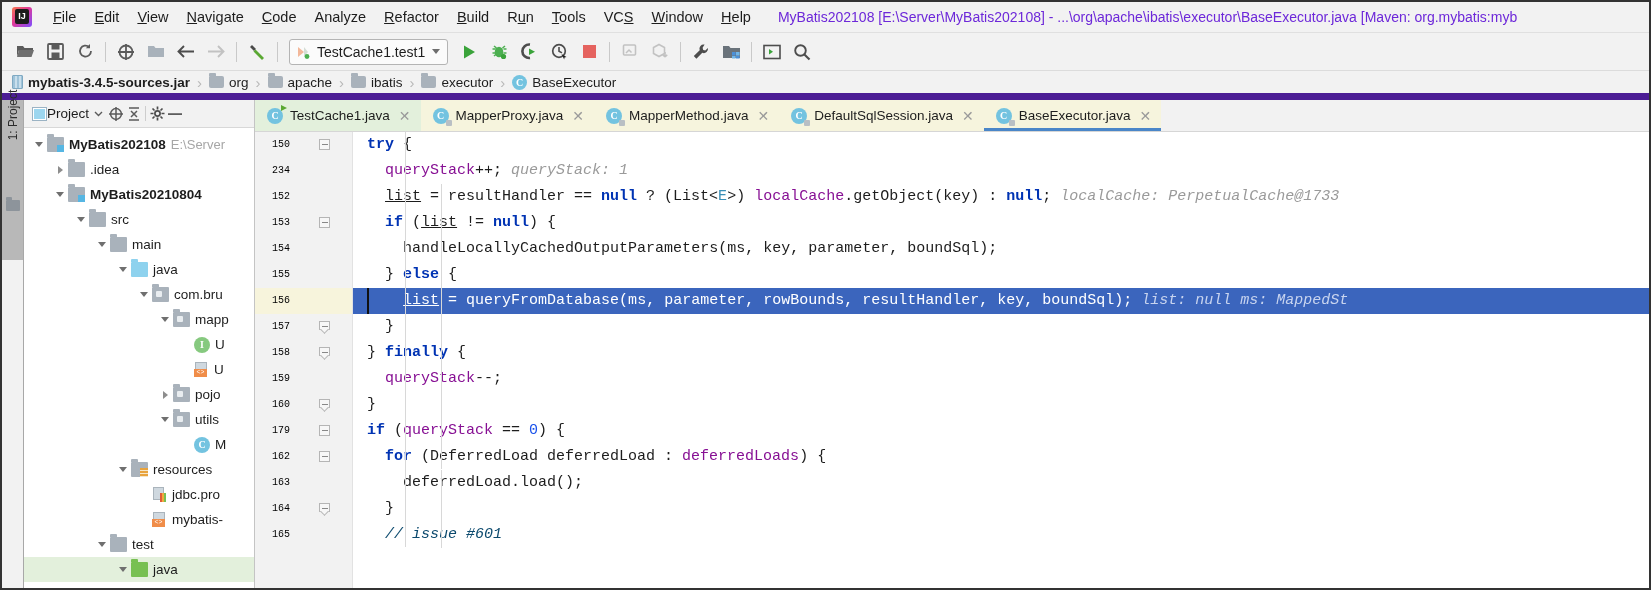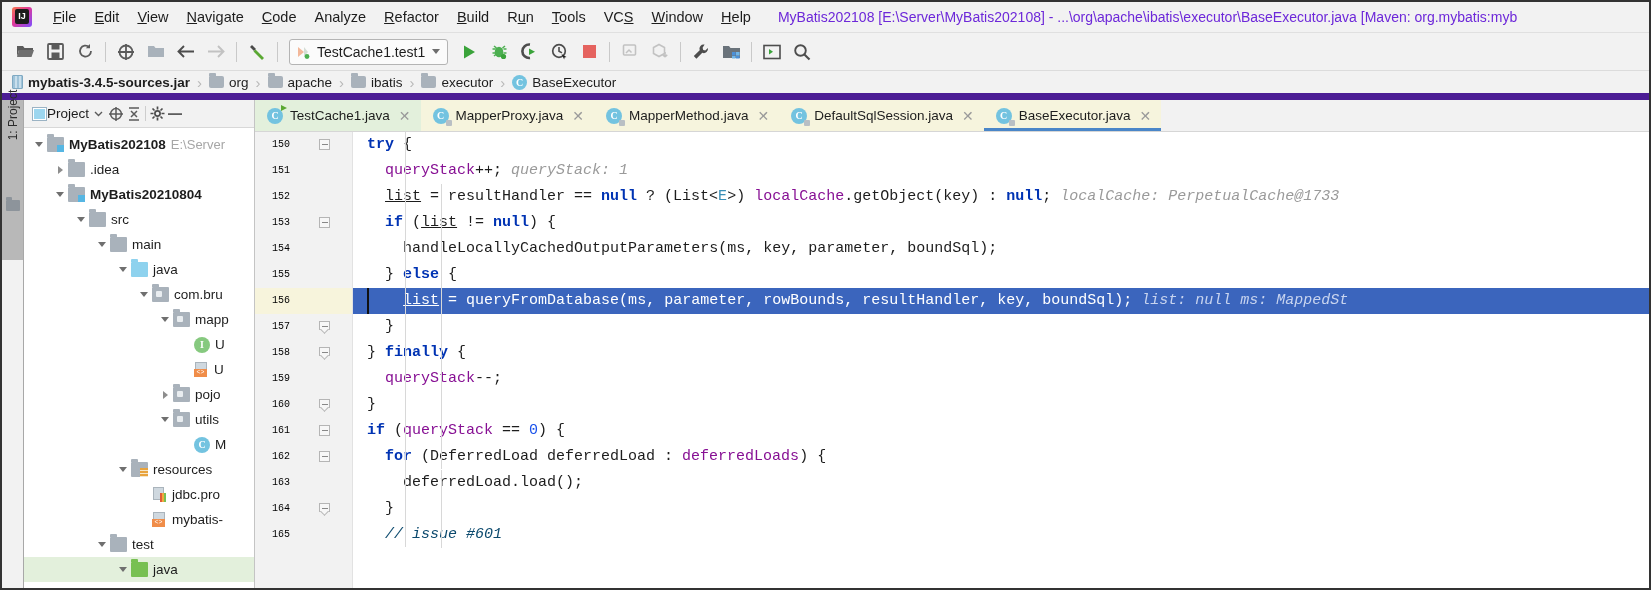--- a/index.html
+++ b/index.html
@@ -549,21 +549,21 @@
             <span class="tname">BaseExecutor.java</span>
             <span class="x">✕</span>
           </div>
         </div>
       <div class="codewrap">
         <div class="gutter" id="gutter">
             <div class="lnum" style="top: 0px; line-height: 26px;">150</div>
             <div class="fold" style="top: 7px;">
               <div class="box"></div>
             </div>
-            <div class="lnum" style="top: 26px; line-height: 26px;">151</div>
+            <div class="lnum" style="top: 26px; line-height: 26px;">234</div>
             <div class="lnum" style="top: 52px; line-height: 26px;">152</div>
             <div class="lnum" style="top: 78px; line-height: 26px;">153</div>
             <div class="fold" style="top: 85px;">
               <div class="box"></div>
             </div>
             <div class="lnum" style="top: 104px; line-height: 26px;">154</div>
             <div class="lnum" style="top: 130px; line-height: 26px;">155</div>
             <div class="sel-mark" style="top: 156px;"></div>
             <div class="lnum" style="top: 156px; line-height: 26px;">156</div>
             <div class="lnum" style="top: 182px; line-height: 26px;">157</div>
@@ -575,21 +575,21 @@
             <div class="fold end" style="top: 215px;">
               <div class="box"></div>
               <div class="tip"></div>
             </div>
             <div class="lnum" style="top: 234px; line-height: 26px;">159</div>
             <div class="lnum" style="top: 260px; line-height: 26px;">160</div>
             <div class="fold end" style="top: 267px;">
               <div class="box"></div>
               <div class="tip"></div>
             </div>
-            <div class="lnum" style="top: 286px; line-height: 26px;">161</div>
+            <div class="lnum" style="top: 286px; line-height: 26px;">179</div>
             <div class="fold" style="top: 293px;">
               <div class="box"></div>
             </div>
             <div class="lnum" style="top: 312px; line-height: 26px;">162</div>
             <div class="fold" style="top: 319px;">
               <div class="box"></div>
             </div>
             <div class="lnum" style="top: 338px; line-height: 26px;">163</div>
             <div class="lnum" style="top: 364px; line-height: 26px;">164</div>
             <div class="fold end" style="top: 371px;">

